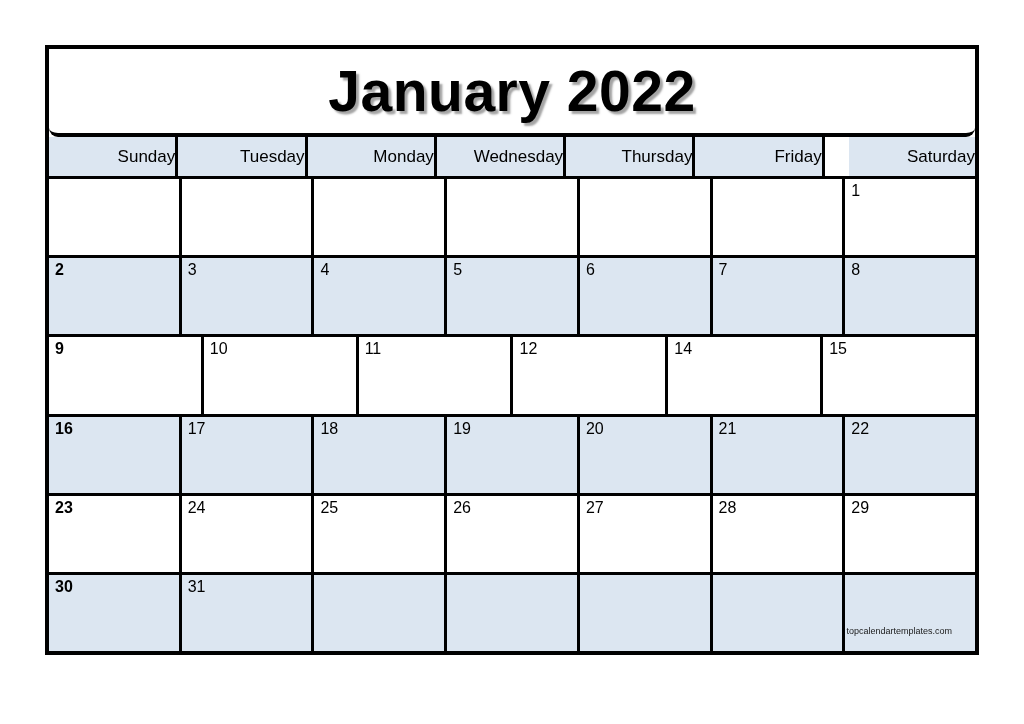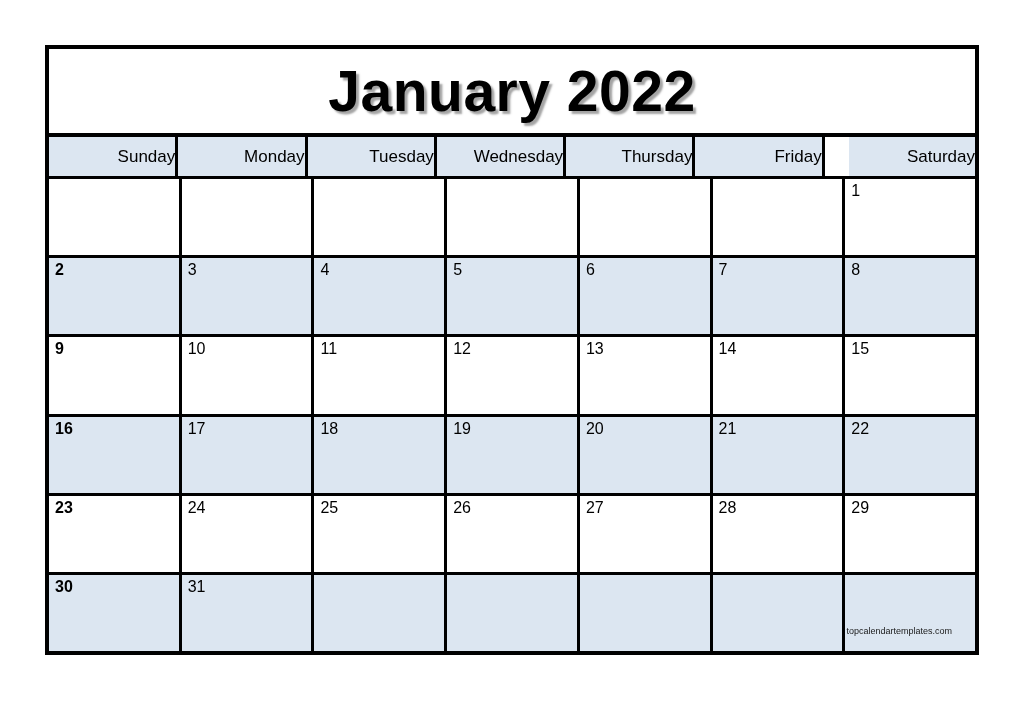--- a/index.html
+++ b/index.html
@@ -39,20 +39,21 @@
   
   .title-band {
     box-sizing: border-box;
     height: 88px;
     flex: 0 0 88px;
     background: #ffffff;
     border-bottom: 4px solid #000000;
     display: flex;
     align-items: center;
     justify-content: center;
+    border-radius: 9px;
   }
   .title-text {
     font-family: "Liberation Sans", sans-serif;
     font-weight: bold;
     font-size: 57px;
     line-height: 1;
     letter-spacing: 0.5px;
     color: #000000;
     text-shadow: 3px 3px 2px rgba(90,90,90,0.55);
     white-space: nowrap;
@@ -151,24 +152,24 @@
 
     <div class="title-band">
       <div class="title-text">January 2022</div>
     </div>
 
     <div class="weekdays">
       <div class="weekday">
         <span>Sunday</span>
       </div>
       <div class="weekday">
+        <span>Tuesday</span>
+      </div>
+      <div class="weekday">
         <span>Monday</span>
-      </div>
-      <div class="weekday">
-        <span>Tuesday</span>
       </div>
       <div class="weekday">
         <span>Wednesday</span>
       </div>
       <div class="weekday">
         <span>Thursday</span>
       </div>
       <div class="weekday">
         <span>Friday</span>
       </div>
@@ -222,23 +223,20 @@
         <div class="day-cell">
             <span class="day-num">10</span>
           </div>
         <div class="day-cell">
             <span class="day-num">11</span>
           </div>
         <div class="day-cell">
             <span class="day-num">12</span>
           </div>
         <div class="day-cell">
-            <span class="day-num">13</span>
-          </div>
-        <div class="day-cell">
             <span class="day-num">14</span>
           </div>
         <div class="day-cell">
             <span class="day-num">15</span>
           </div>
       </div>
 
       <div class="week-row shaded">
         <div class="day-cell sunday">
             <span class="day-num">16</span>

